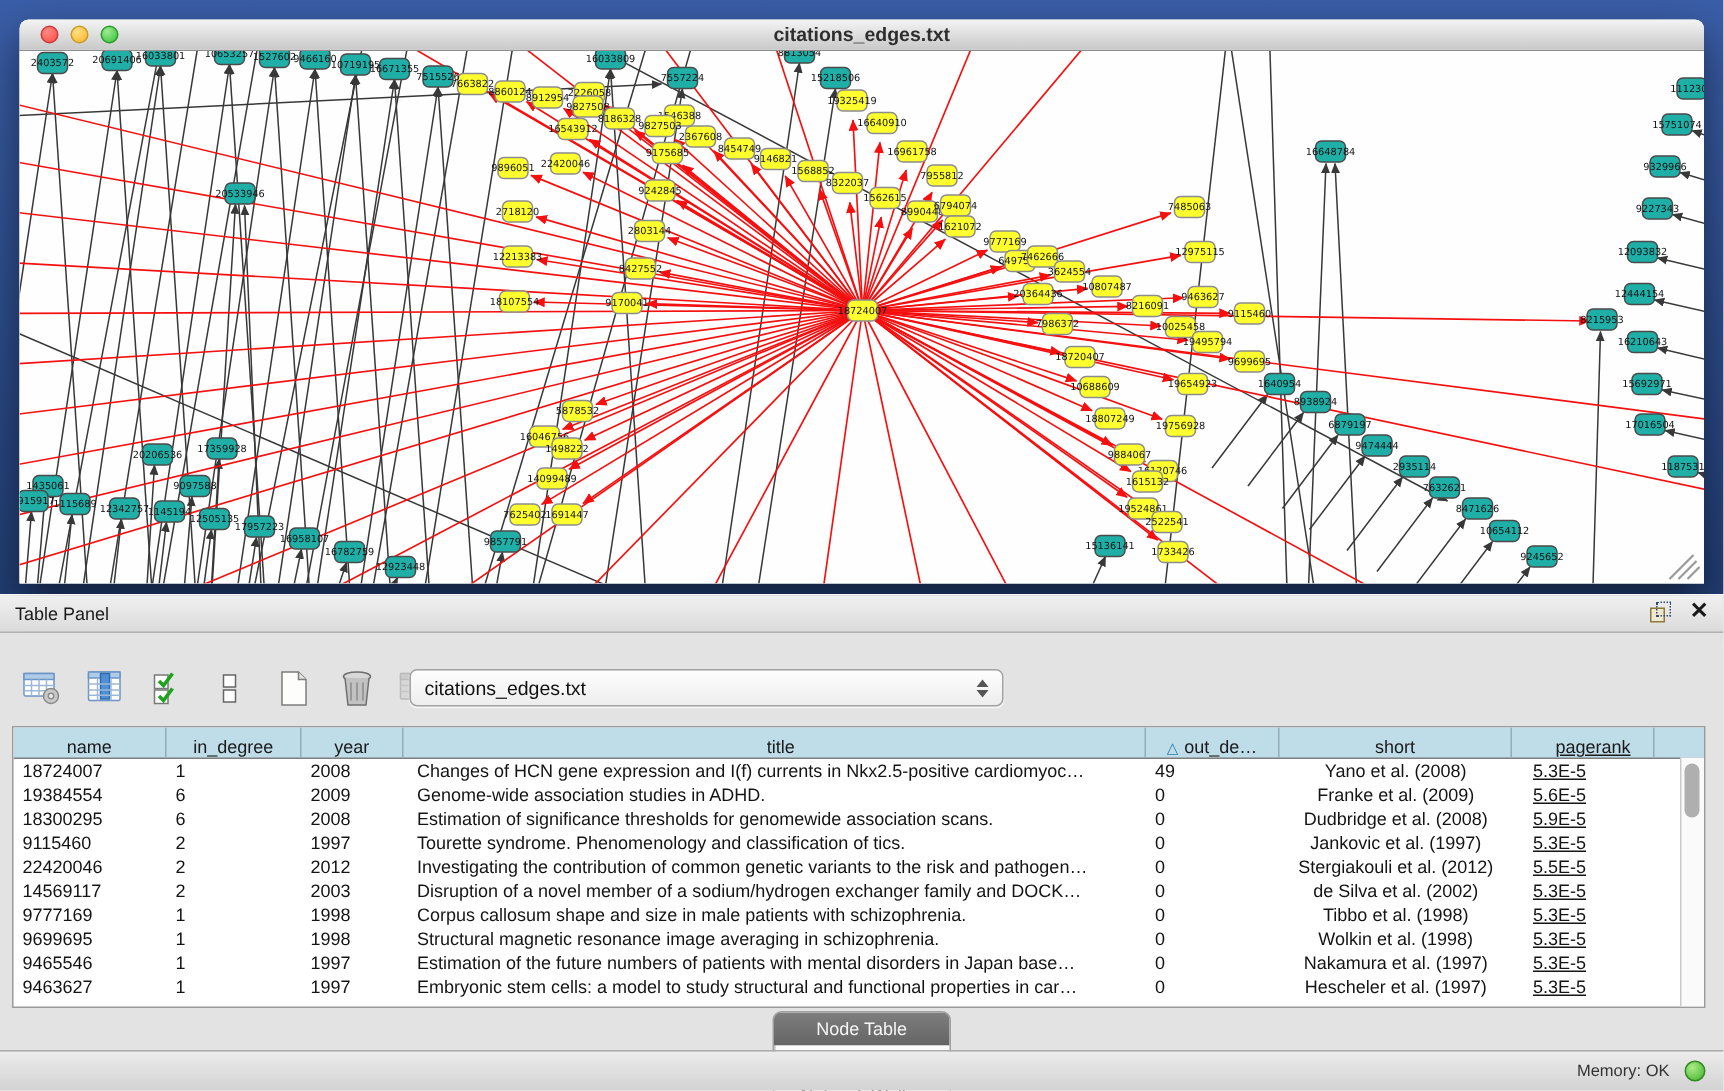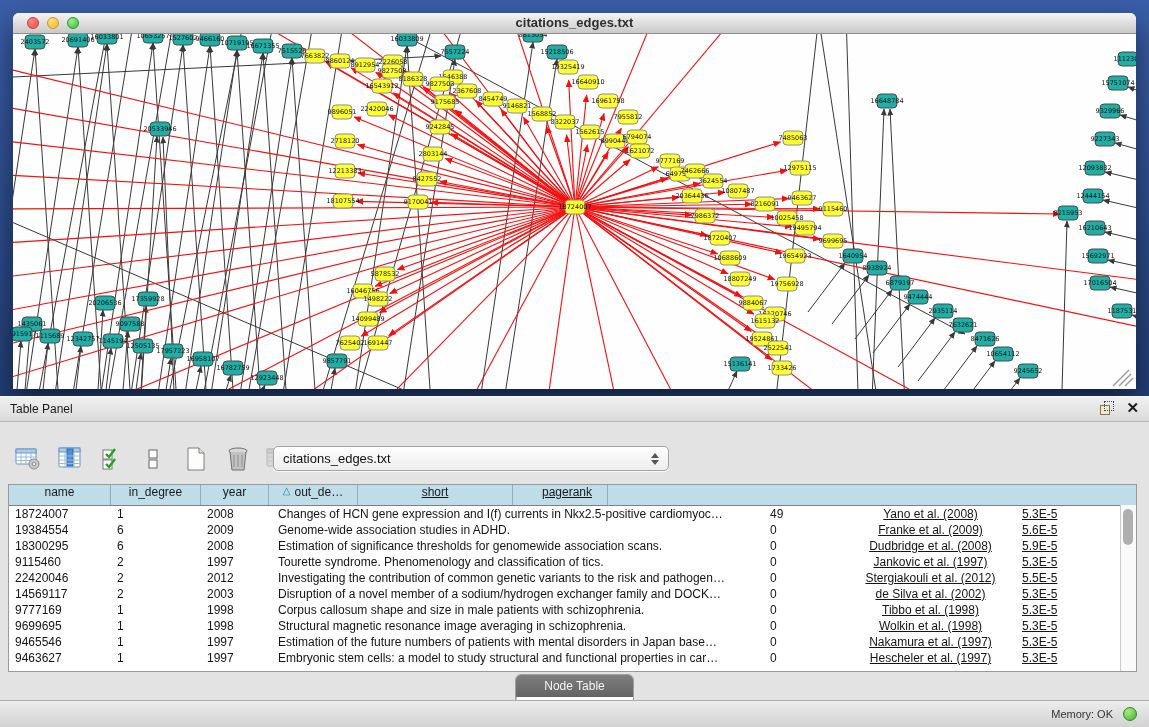--- a/index.html
+++ b/index.html
@@ -49,27 +49,27 @@
   .combo-text{flex:1;padding-left:9px;font-size:13px;color:#111;white-space:nowrap;overflow:hidden;}
   .combo-arrows{width:18px;display:flex;flex-direction:column;align-items:center;gap:2px;padding-right:4px;}
   .combo-arrows i{display:block;width:0;height:0;border-left:4px solid transparent;border-right:4px solid transparent;}
   .combo-arrows .up{border-bottom:5px solid #555;}
   .combo-arrows .dn{border-top:5px solid #555;}
 
   .tablewrap{position:absolute;left:8px;top:62px;width:1129px;height:188px;background:#fff;
              border:1px solid #9A9A9A;box-sizing:border-box;overflow:hidden;}
   .thead{display:flex;height:20px;background:#BFDDE9;border-bottom:1px solid #7F7F7F;}
   .hcell{box-sizing:border-box;border-right:1px solid #93ACB9;font-size:12px;color:#1a1a1a;
-         display:flex;align-items:flex-start;justify-content:center;gap:4px;white-space:nowrap;overflow:hidden;}
+         display:flex;align-items:flex-end;justify-content:center;gap:4px;white-space:nowrap;overflow:hidden;}
   .sortglyph{color:#2E7FA8;font-size:10px;}
   .tbody{position:relative;}
   .trow{display:flex;height:16px;line-height:16px;font-size:12px;color:#141414;}
   .tcell{box-sizing:border-box;padding:0 6px;white-space:nowrap;overflow:hidden;}
   .c0{width:102px;} .c1{width:90px;} .c2{width:68px;} .c3{width:495px;padding-left:9px;}
-  .c4{width:89px;} .c5{width:155px;text-align:center;text-decoration:underline;} .c6{width:95px;padding-left:14px;text-decoration:underline;}
+  .c4{width:89px;} .c5{width:155px;text-align:center;} .c6{width:95px;padding-left:14px;text-decoration:underline;}
   .vscroll{position:absolute;right:0;top:20px;width:15px;height:166px;background:#FAFAFA;border-left:1px solid #C9C9C9;}
   .vthumb{position:absolute;left:2px;top:4px;width:10px;height:36px;border-radius:6px;background:#AFAFAF;}
 
   .tabsrow{position:absolute;left:0;top:252px;width:1149px;display:flex;justify-content:center;}
   .seg{display:flex;border:1px solid #9F9F9F;border-radius:6px;overflow:hidden;
        box-shadow:0 1px 0 rgba(255,255,255,.7);flex-direction:column;}
   .seg button{font-family:"Liberation Sans",sans-serif;font-size:12px;border:none;margin:0;
               padding:4px 16px;background:linear-gradient(#FCFCFC,#ECECEC);color:#1a1a1a;border-left:1px solid #C2C2C2;}
   .seg button:first-child{border-left:none;}
   .seg button.active{background:linear-gradient(#7E7E7E,#646464);color:#F5F5F5;}
@@ -594,20 +594,23 @@
     <div class="thead">
       <div class="hcell c0">
           <span>name</span>
         </div>
       <div class="hcell c1">
           <span>in_degree</span>
         </div>
       <div class="hcell c2">
           <span>year</span>
         </div>
+      <div class="hcell c3">
+          <span>title</span>
+        </div>
       <div class="hcell c4">
           <span class="sortglyph">△</span>
           <span>out_de…</span>
         </div>
       <div class="hcell c5">
           <span>short</span>
         </div>
       <div class="hcell c6">
           <span>pagerank</span>
         </div>

